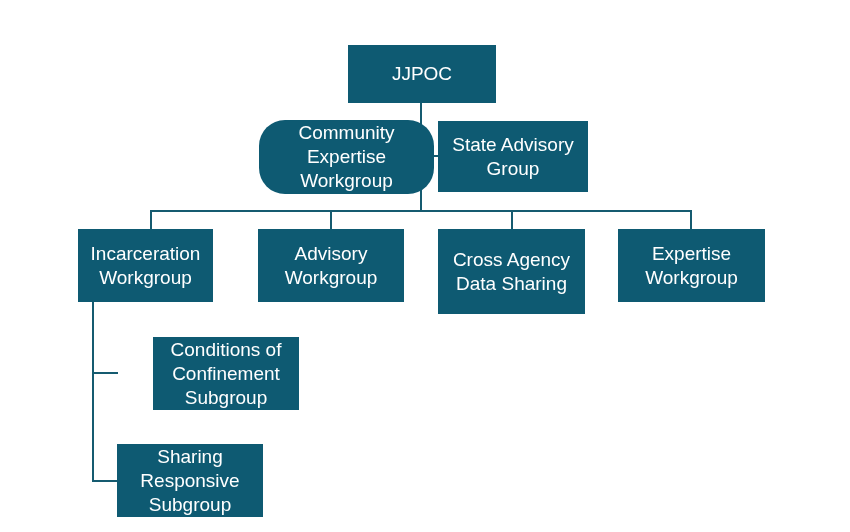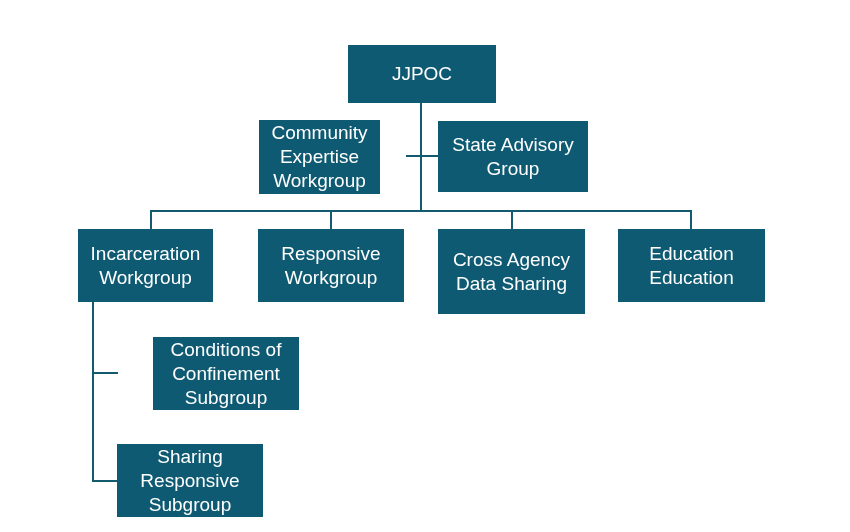--- a/index.html
+++ b/index.html
@@ -50,38 +50,38 @@
   <div class="line" style="left:511px; top:210px; width:2px;   height:19px;"></div>
   <div class="line" style="left:690px; top:210px; width:2px;   height:19px;"></div>
   <div class="line" style="left:92px;  top:302px; width:2px;   height:180px;"></div>
   <div class="line" style="left:92px;  top:372px; width:26px;  height:2px;"></div>
   <div class="line" style="left:92px;  top:480px; width:26px;  height:2px;"></div>
 
   <div class="node" style="left:348px; top:13px; width:148px; height:58px;margin-top:32px;">
     <span class="node-label">JJPOC</span>
   </div>
 
-  <div class="node" style="left:259px; top:120px; width:121px; height:74px;">
+  <div class="node" style="left:259px; top:120px; width:175px; height:74px;border-radius:26px;">
     <span class="node-label">Community Expertise Workgroup</span>
   </div>
   <div class="node" style="left:438px; top:121px; width:150px; height:71px;justify-content:flex-end;">
     <span class="node-label">State Advisory Group</span>
   </div>
 
   <div class="node" style="left:78px; top:229px; width:135px; height:73px;">
     <span class="node-label">Incarceration Workgroup</span>
   </div>
   <div class="node" style="left:258px; top:229px; width:146px; height:73px;">
-    <span class="node-label">Responsive Workgroup</span>
+    <span class="node-label">Advisory Workgroup</span>
   </div>
   <div class="node" style="left:438px; top:229px; width:147px; height:85px;">
     <span class="node-label">Cross Agency Data Sharing</span>
   </div>
   <div class="node" style="left:618px; top:229px; width:147px; height:73px;">
-    <span class="node-label">Education Education</span>
+    <span class="node-label">Expertise Workgroup</span>
   </div>
 
   <div class="node" style="left:117px; top:337px; width:146px; height:73px;margin-left:36px;">
     <span class="node-label">Conditions of Confinement Subgroup</span>
   </div>
   <div class="node" style="left:117px; top:444px; width:146px; height:73px;">
     <span class="node-label">Sharing Responsive Subgroup</span>
   </div>
 
 </div>

